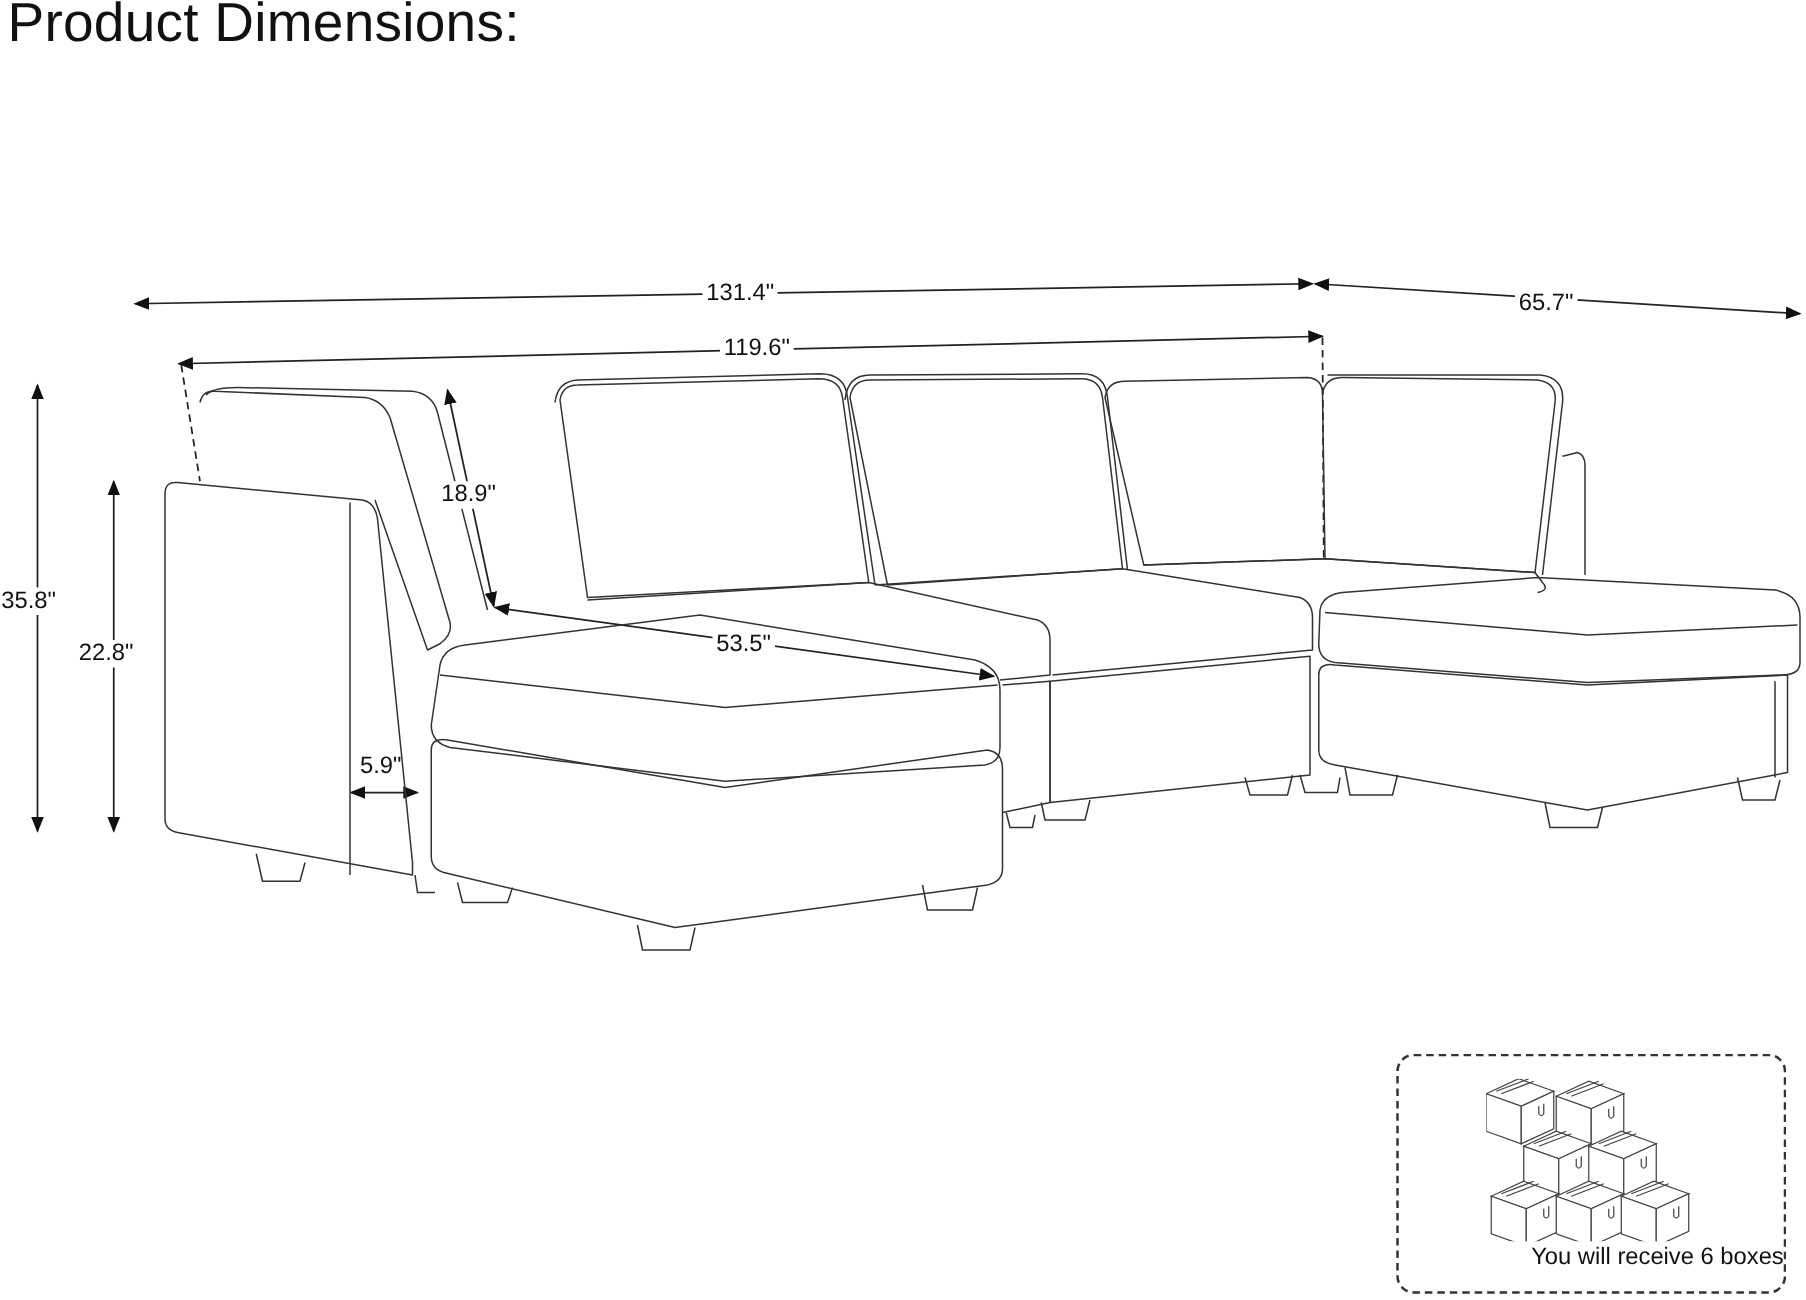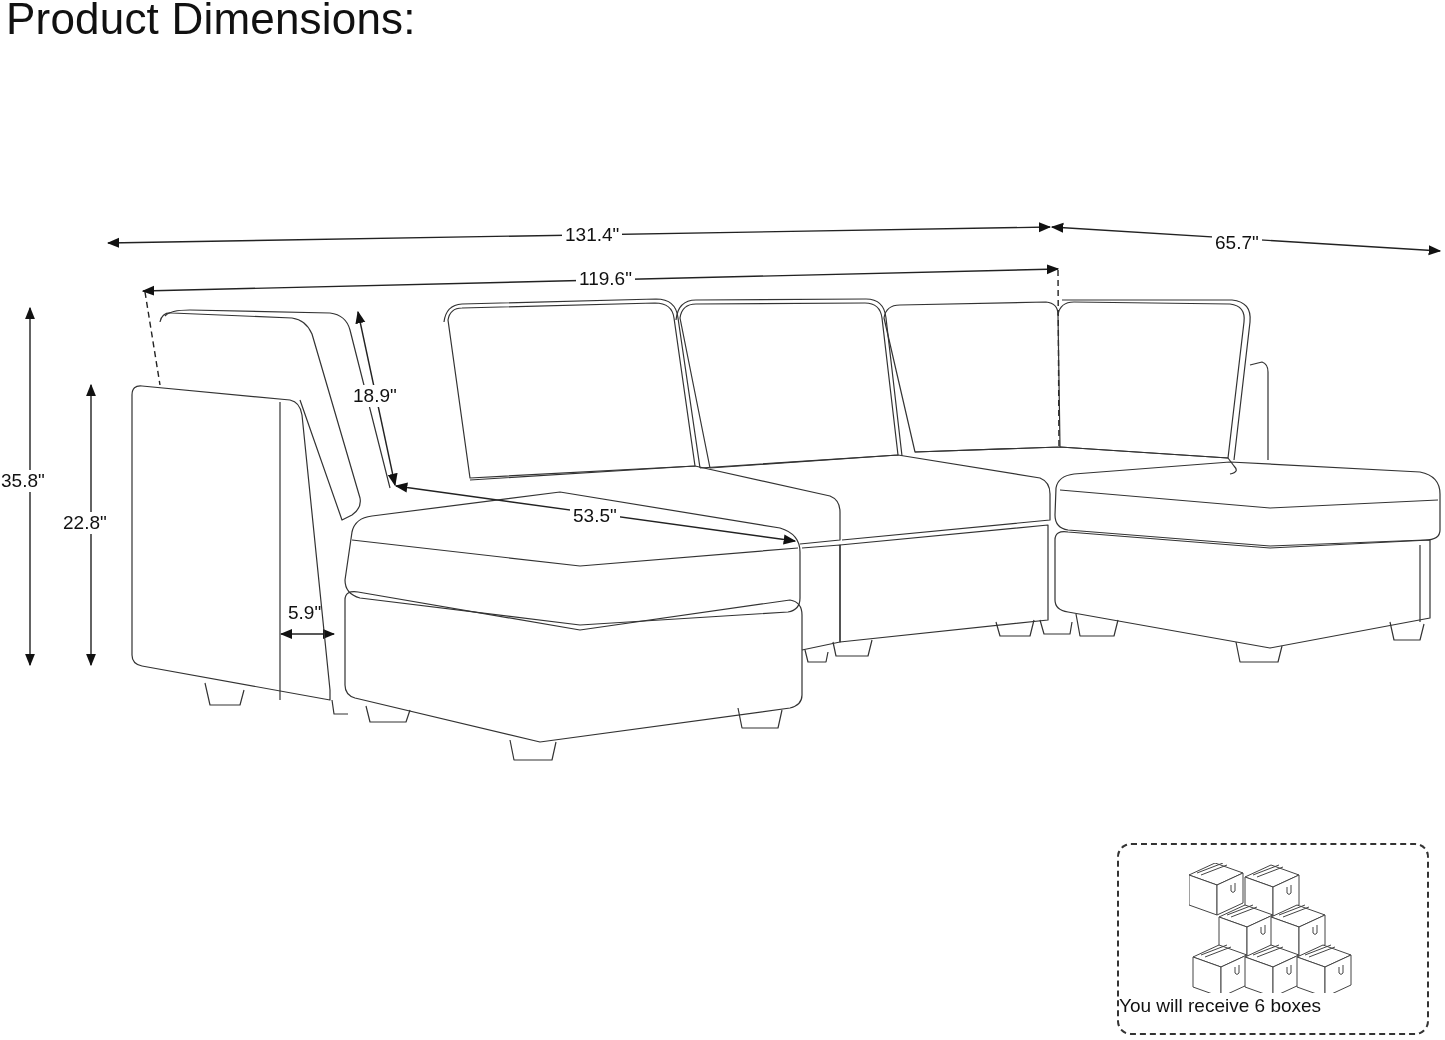--- a/index.html
+++ b/index.html
@@ -1,21 +1,21 @@
 <!DOCTYPE html>
 <html><head>
 <meta charset="utf-8">
 <style>
   html, body { margin: 0; padding: 0; background: #ffffff; }
   body { width: 1445px; height: 1040px; position: relative; overflow: hidden; font-family: "Liberation Sans", sans-serif; color: #111; }
   .title { position: absolute; left: 6px; top: -6px; font-size: 44px; font-weight: 400; letter-spacing: 0.2px; color: #111; white-space: nowrap; }
   svg.drawing { position: absolute; left: 0; top: 0; }
   .dim-label { position: absolute; font-size: 19px; color: #111; background: #fff; padding: 0 3px; white-space: nowrap; line-height: 22px; }
   .boxes-panel { position: absolute; left: 1117px; top: 843px; width: 312px; height: 192px; border: 2px dashed #333; border-radius: 14px; box-sizing: border-box; }
-  .boxes-caption { position: absolute; left: 0; width: 100%; top: 150px; text-align: left; font-size: 19px; color: #111; }
+  .boxes-caption { position: absolute; left: 0; width: 100%; top: 150px; text-align: right; font-size: 19px; color: #111; }
   .boxes-art { position: absolute; left: 70px; top: 18px; }
 </style>
 </head>
 <body>
 
 <div class="title">Product Dimensions:</div>
 
 <svg class="drawing" width="1445" height="1040" viewBox="0 0 1445 1040" xmlns="http://www.w3.org/2000/svg">
   <defs>
     <marker id="arr" viewBox="0 0 10 10" refX="9" refY="5" markerWidth="9" markerHeight="9" orient="auto-start-reverse">

